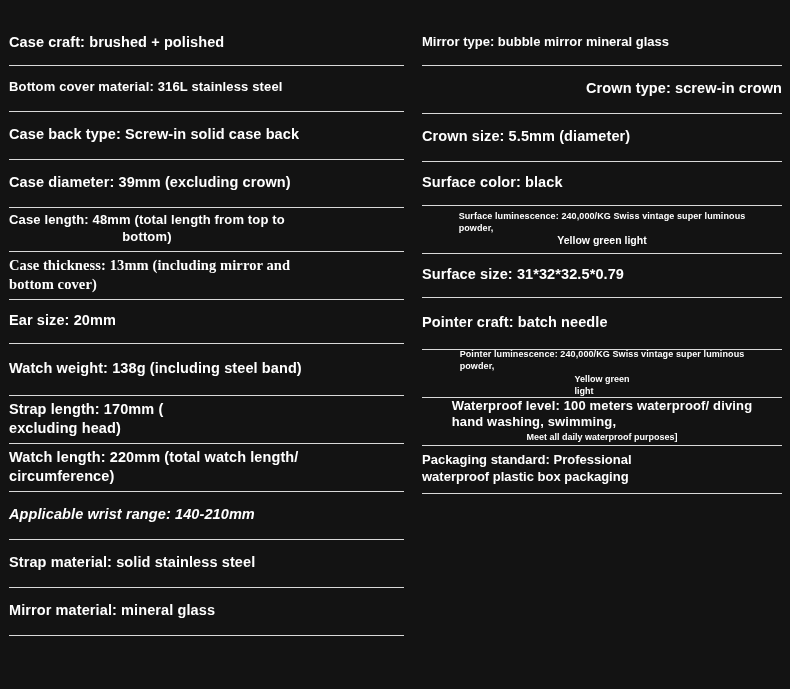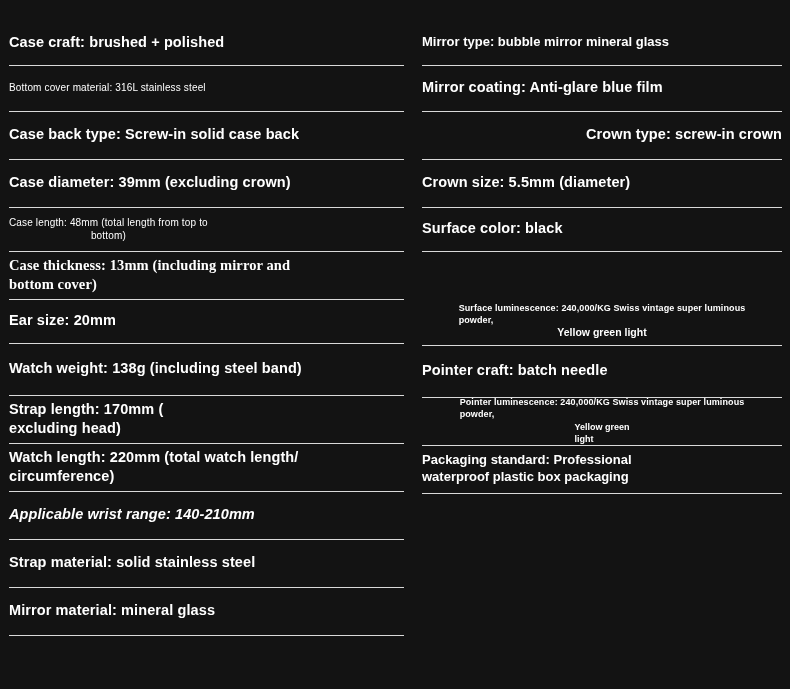--- a/index.html
+++ b/index.html
@@ -61,22 +61,22 @@
     font-weight: bold;
     line-height: 1.25;
     letter-spacing: 0.1px;
   }
   .t-md .txt {
     font-size: 13px;
     font-weight: bold;
     line-height: 1.25;
   }
   .t-sm .txt {
-    font-size: 10px;
-    font-weight: normal;
+    font-size: 13px;
+    font-weight: bold;
     line-height: 1.3;
     letter-spacing: 0.15px;
   }
   .t-xs .txt {
     font-size: 9px;
     font-weight: bold;
     line-height: 1.35;
     letter-spacing: 0.1px;
   }
   .sub {
@@ -146,45 +146,50 @@
           <span class="txt">Strap material: solid stainless steel</span>
         </div>
         <div class="row t-lg" style="height: 48px;">
           <span class="txt">Mirror material: mineral glass</span>
         </div>
       </div>
     <div class="col col-right" id="col-right">
         <div class="row t-md" style="height: 44px;">
           <span class="txt">Mirror type: bubble mirror mineral glass</span>
         </div>
-        <div class="row t-lg" style="height: 46px;">
-          <span class="txt">Mirror coating: Anti-glare blue film</span>
-        </div>
         <div class="row t-lg" style="height: 48px; justify-content: flex-end;">
           <span class="txt">Crown type: screw-in crown</span>
         </div>
         <div class="row t-lg" style="height: 48px;">
           <span class="txt">Crown size: 5.5mm (diameter)</span>
         </div>
         <div class="row t-lg" style="height: 44px;">
           <span class="txt">Surface color: black</span>
         </div>
-        <div class="row t-xs stack" style="height: 48px; margin-top: 46px;">
+        <div class="row t-xs stack" style="height: 48px;">
           <span class="txt">Surface luminescence: 240,000/KG Swiss vintage super luminous
 powder,</span>
           <span class="sub s-sm">Yellow green light</span>
+        </div>
+        <div class="row t-lg" style="height: 44px;">
+          <span class="txt">Surface size: 31*32*32.5*0.79</span>
         </div>
         <div class="row t-lg" style="height: 52px;">
           <span class="txt">Pointer craft: batch needle</span>
         </div>
         <div class="row t-xs stack" style="height: 48px;">
           <span class="txt">Pointer luminescence: 240,000/KG Swiss vintage super luminous
 powder,</span>
           <span class="sub s-xs">Yellow green
 light</span>
         </div>
+        <div class="row t-sm stack" style="height: 48px;">
+          <span class="txt">Waterproof level: 100 meters waterproof/ diving
+hand washing, swimming,</span>
+          <span class="sub s-xs">Meet all daily waterproof purposes]</span>
+        </div>
         <div class="row t-md" style="height: 48px;">
           <span class="txt">Packaging standard: Professional
 waterproof plastic box packaging</span>
         </div>
       </div>
   </div>
 </div>
 
 </body></html>

